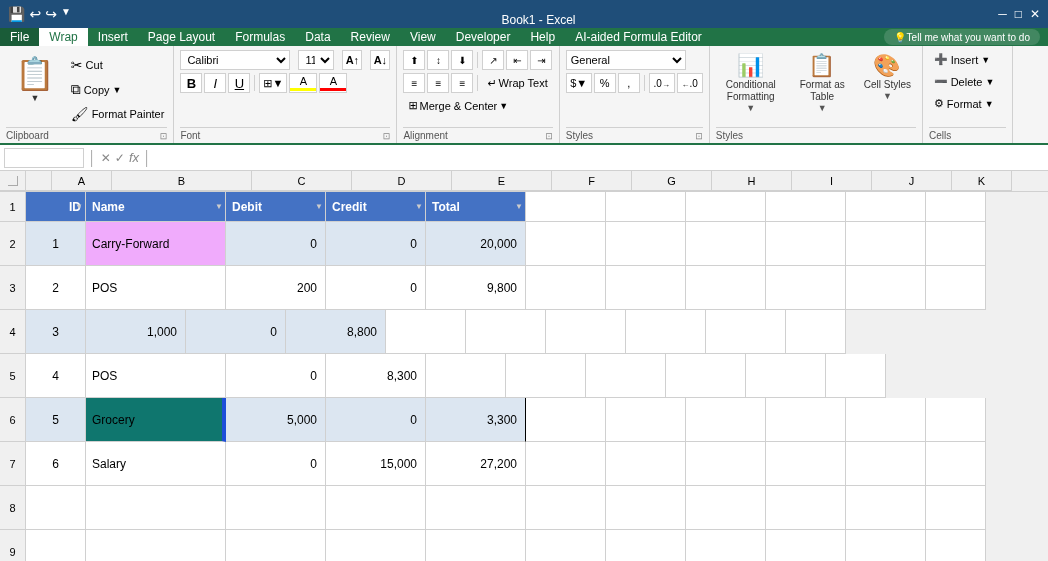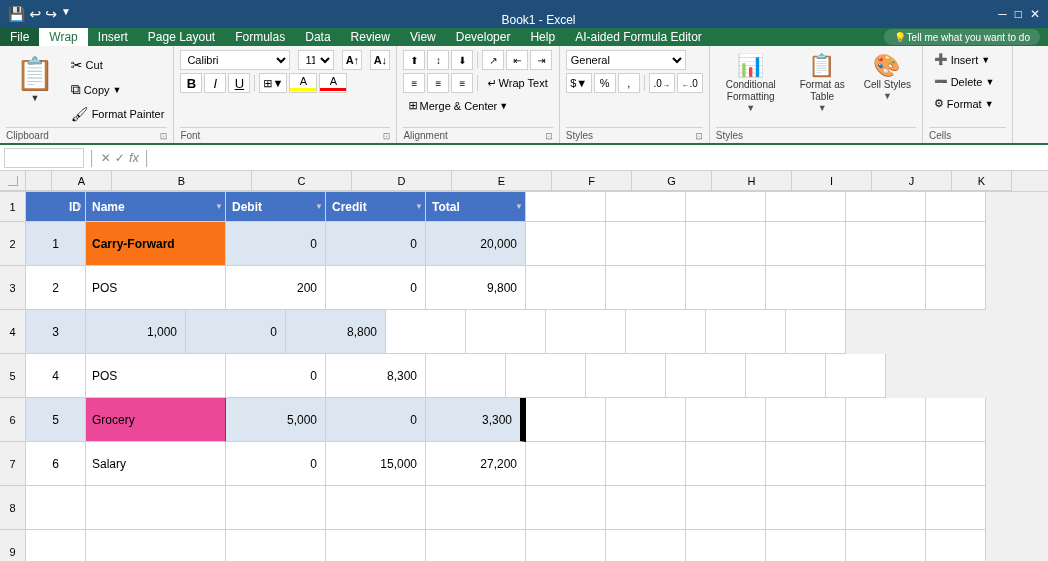--- a/index.html
+++ b/index.html
@@ -289,21 +289,21 @@
       <div style="width:80px; border-right:1px solid #d0d0d0; border-bottom:1px solid #d0d0d0; background:white; flex-shrink:0;"></div>
       <div style="width:80px; border-right:1px solid #d0d0d0; border-bottom:1px solid #d0d0d0; background:white; flex-shrink:0;"></div>
       <div style="width:80px; border-right:1px solid #d0d0d0; border-bottom:1px solid #d0d0d0; background:white; flex-shrink:0;"></div>
       <div style="width:60px; border-right:1px solid #d0d0d0; border-bottom:1px solid #d0d0d0; background:white; flex-shrink:0;"></div>
     </div>
 
     <div id="data-rows">
         <div style="display: flex; height: 44px;">
     <div style="width:26px; border-right:1px solid #d0d0d0; border-bottom:1px solid #d0d0d0; background:#f0f0f0; display:flex; align-items:center; justify-content:center; font-size:11px; flex-shrink:0; cursor:pointer;">2</div>
     <div style="width:60px; border-right:1px solid #d0d0d0; border-bottom:1px solid #d0d0d0; background:#dce6f1; display:flex; align-items:center; justify-content:center; font-size:12px; flex-shrink:0;">1</div>
-    <div style="width:140px; border-right:1px solid #d0d0d0; border-bottom:1px solid #d0d0d0; background:#f97316; display:flex; align-items:center; padding:0 6px; font-size:12px; flex-shrink:0;font-weight:bold;">Carry-Forward</div>
+    <div style="width:140px; border-right:1px solid #d0d0d0; border-bottom:1px solid #d0d0d0; background:#f0abfc; display:flex; align-items:center; padding:0 6px; font-size:12px; flex-shrink:0;">Carry-Forward</div>
     <div style="width:100px; border-right:1px solid #d0d0d0; border-bottom:1px solid #d0d0d0; background:#dce6f1; display:flex; align-items:center; justify-content:flex-end; padding:0 8px; font-size:12px; flex-shrink:0;">0</div>
     <div style="width:100px; border-right:1px solid #d0d0d0; border-bottom:1px solid #d0d0d0; background:#dce6f1; display:flex; align-items:center; justify-content:flex-end; padding:0 8px; font-size:12px; flex-shrink:0;">0</div>
     <div style="width:100px; border-right:1px solid #d0d0d0; border-bottom:1px solid #d0d0d0; background:#dce6f1; display:flex; align-items:center; justify-content:flex-end; padding:0 8px; font-size:12px; flex-shrink:0;">20,000</div>
     <div style="width:80px; border-right:1px solid #d0d0d0; border-bottom:1px solid #d0d0d0; background:white; flex-shrink:0;"></div>
     <div style="width:80px; border-right:1px solid #d0d0d0; border-bottom:1px solid #d0d0d0; background:white; flex-shrink:0;"></div>
     <div style="width:80px; border-right:1px solid #d0d0d0; border-bottom:1px solid #d0d0d0; background:white; flex-shrink:0;"></div>
     <div style="width:80px; border-right:1px solid #d0d0d0; border-bottom:1px solid #d0d0d0; background:white; flex-shrink:0;"></div>
     <div style="width:80px; border-right:1px solid #d0d0d0; border-bottom:1px solid #d0d0d0; background:white; flex-shrink:0;"></div>
     <div style="width:60px; border-right:1px solid #d0d0d0; border-bottom:1px solid #d0d0d0; background:white; flex-shrink:0;"></div>
   </div>
@@ -343,24 +343,24 @@
     <div style="width:80px; border-right:1px solid #d0d0d0; border-bottom:1px solid #d0d0d0; background:white; flex-shrink:0;"></div>
     <div style="width:80px; border-right:1px solid #d0d0d0; border-bottom:1px solid #d0d0d0; background:white; flex-shrink:0;"></div>
     <div style="width:80px; border-right:1px solid #d0d0d0; border-bottom:1px solid #d0d0d0; background:white; flex-shrink:0;"></div>
     <div style="width:80px; border-right:1px solid #d0d0d0; border-bottom:1px solid #d0d0d0; background:white; flex-shrink:0;"></div>
     <div style="width:80px; border-right:1px solid #d0d0d0; border-bottom:1px solid #d0d0d0; background:white; flex-shrink:0;"></div>
     <div style="width:60px; border-right:1px solid #d0d0d0; border-bottom:1px solid #d0d0d0; background:white; flex-shrink:0;"></div>
   </div>
         <div style="display: flex; height: 44px;">
     <div style="width:26px; border-right:1px solid #d0d0d0; border-bottom:1px solid #d0d0d0; background:#f0f0f0; display:flex; align-items:center; justify-content:center; font-size:11px; flex-shrink:0; cursor:pointer;">6</div>
     <div style="width:60px; border-right:1px solid #d0d0d0; border-bottom:1px solid #d0d0d0; background:#dce6f1; display:flex; align-items:center; justify-content:center; font-size:12px; flex-shrink:0;">5</div>
-    <div style="width:140px; border-right:1px solid #1d4ed8; border-bottom:1px solid #d0d0d0; background:#ec4899; display:flex; align-items:center; padding:0 6px; font-size:12px; flex-shrink:0;">Grocery</div>
+    <div style="width:140px; border-right:4px solid #1d4ed8; border-bottom:1px solid #d0d0d0; background:#0f766e; display:flex; align-items:center; padding:0 6px; font-size:12px; flex-shrink:0;">Grocery</div>
     <div style="width:100px; border-right:1px solid #d0d0d0; border-bottom:1px solid #d0d0d0; background:#dce6f1; display:flex; align-items:center; justify-content:flex-end; padding:0 8px; font-size:12px; flex-shrink:0;">5,000</div>
     <div style="width:100px; border-right:1px solid #d0d0d0; border-bottom:1px solid #d0d0d0; background:#dce6f1; display:flex; align-items:center; justify-content:flex-end; padding:0 8px; font-size:12px; flex-shrink:0;">0</div>
-    <div style="width:100px; border-right:6px solid #000000; border-bottom:1px solid #d0d0d0; background:#dce6f1; display:flex; align-items:center; justify-content:flex-end; padding:0 8px; font-size:12px; flex-shrink:0;">3,300</div>
+    <div style="width:100px; border-right:1px solid #000000; border-bottom:1px solid #d0d0d0; background:#dce6f1; display:flex; align-items:center; justify-content:flex-end; padding:0 8px; font-size:12px; flex-shrink:0;">3,300</div>
     <div style="width:80px; border-right:1px solid #d0d0d0; border-bottom:1px solid #d0d0d0; background:white; flex-shrink:0;"></div>
     <div style="width:80px; border-right:1px solid #d0d0d0; border-bottom:1px solid #d0d0d0; background:white; flex-shrink:0;"></div>
     <div style="width:80px; border-right:1px solid #d0d0d0; border-bottom:1px solid #d0d0d0; background:white; flex-shrink:0;"></div>
     <div style="width:80px; border-right:1px solid #d0d0d0; border-bottom:1px solid #d0d0d0; background:white; flex-shrink:0;"></div>
     <div style="width:80px; border-right:1px solid #d0d0d0; border-bottom:1px solid #d0d0d0; background:white; flex-shrink:0;"></div>
     <div style="width:60px; border-right:1px solid #d0d0d0; border-bottom:1px solid #d0d0d0; background:white; flex-shrink:0;"></div>
   </div>
         <div style="display: flex; height: 44px;">
     <div style="width:26px; border-right:1px solid #d0d0d0; border-bottom:1px solid #d0d0d0; background:#f0f0f0; display:flex; align-items:center; justify-content:center; font-size:11px; flex-shrink:0; cursor:pointer;">7</div>
     <div style="width:60px; border-right:1px solid #d0d0d0; border-bottom:1px solid #d0d0d0; background:white; display:flex; align-items:center; justify-content:center; font-size:12px; flex-shrink:0;">6</div>

